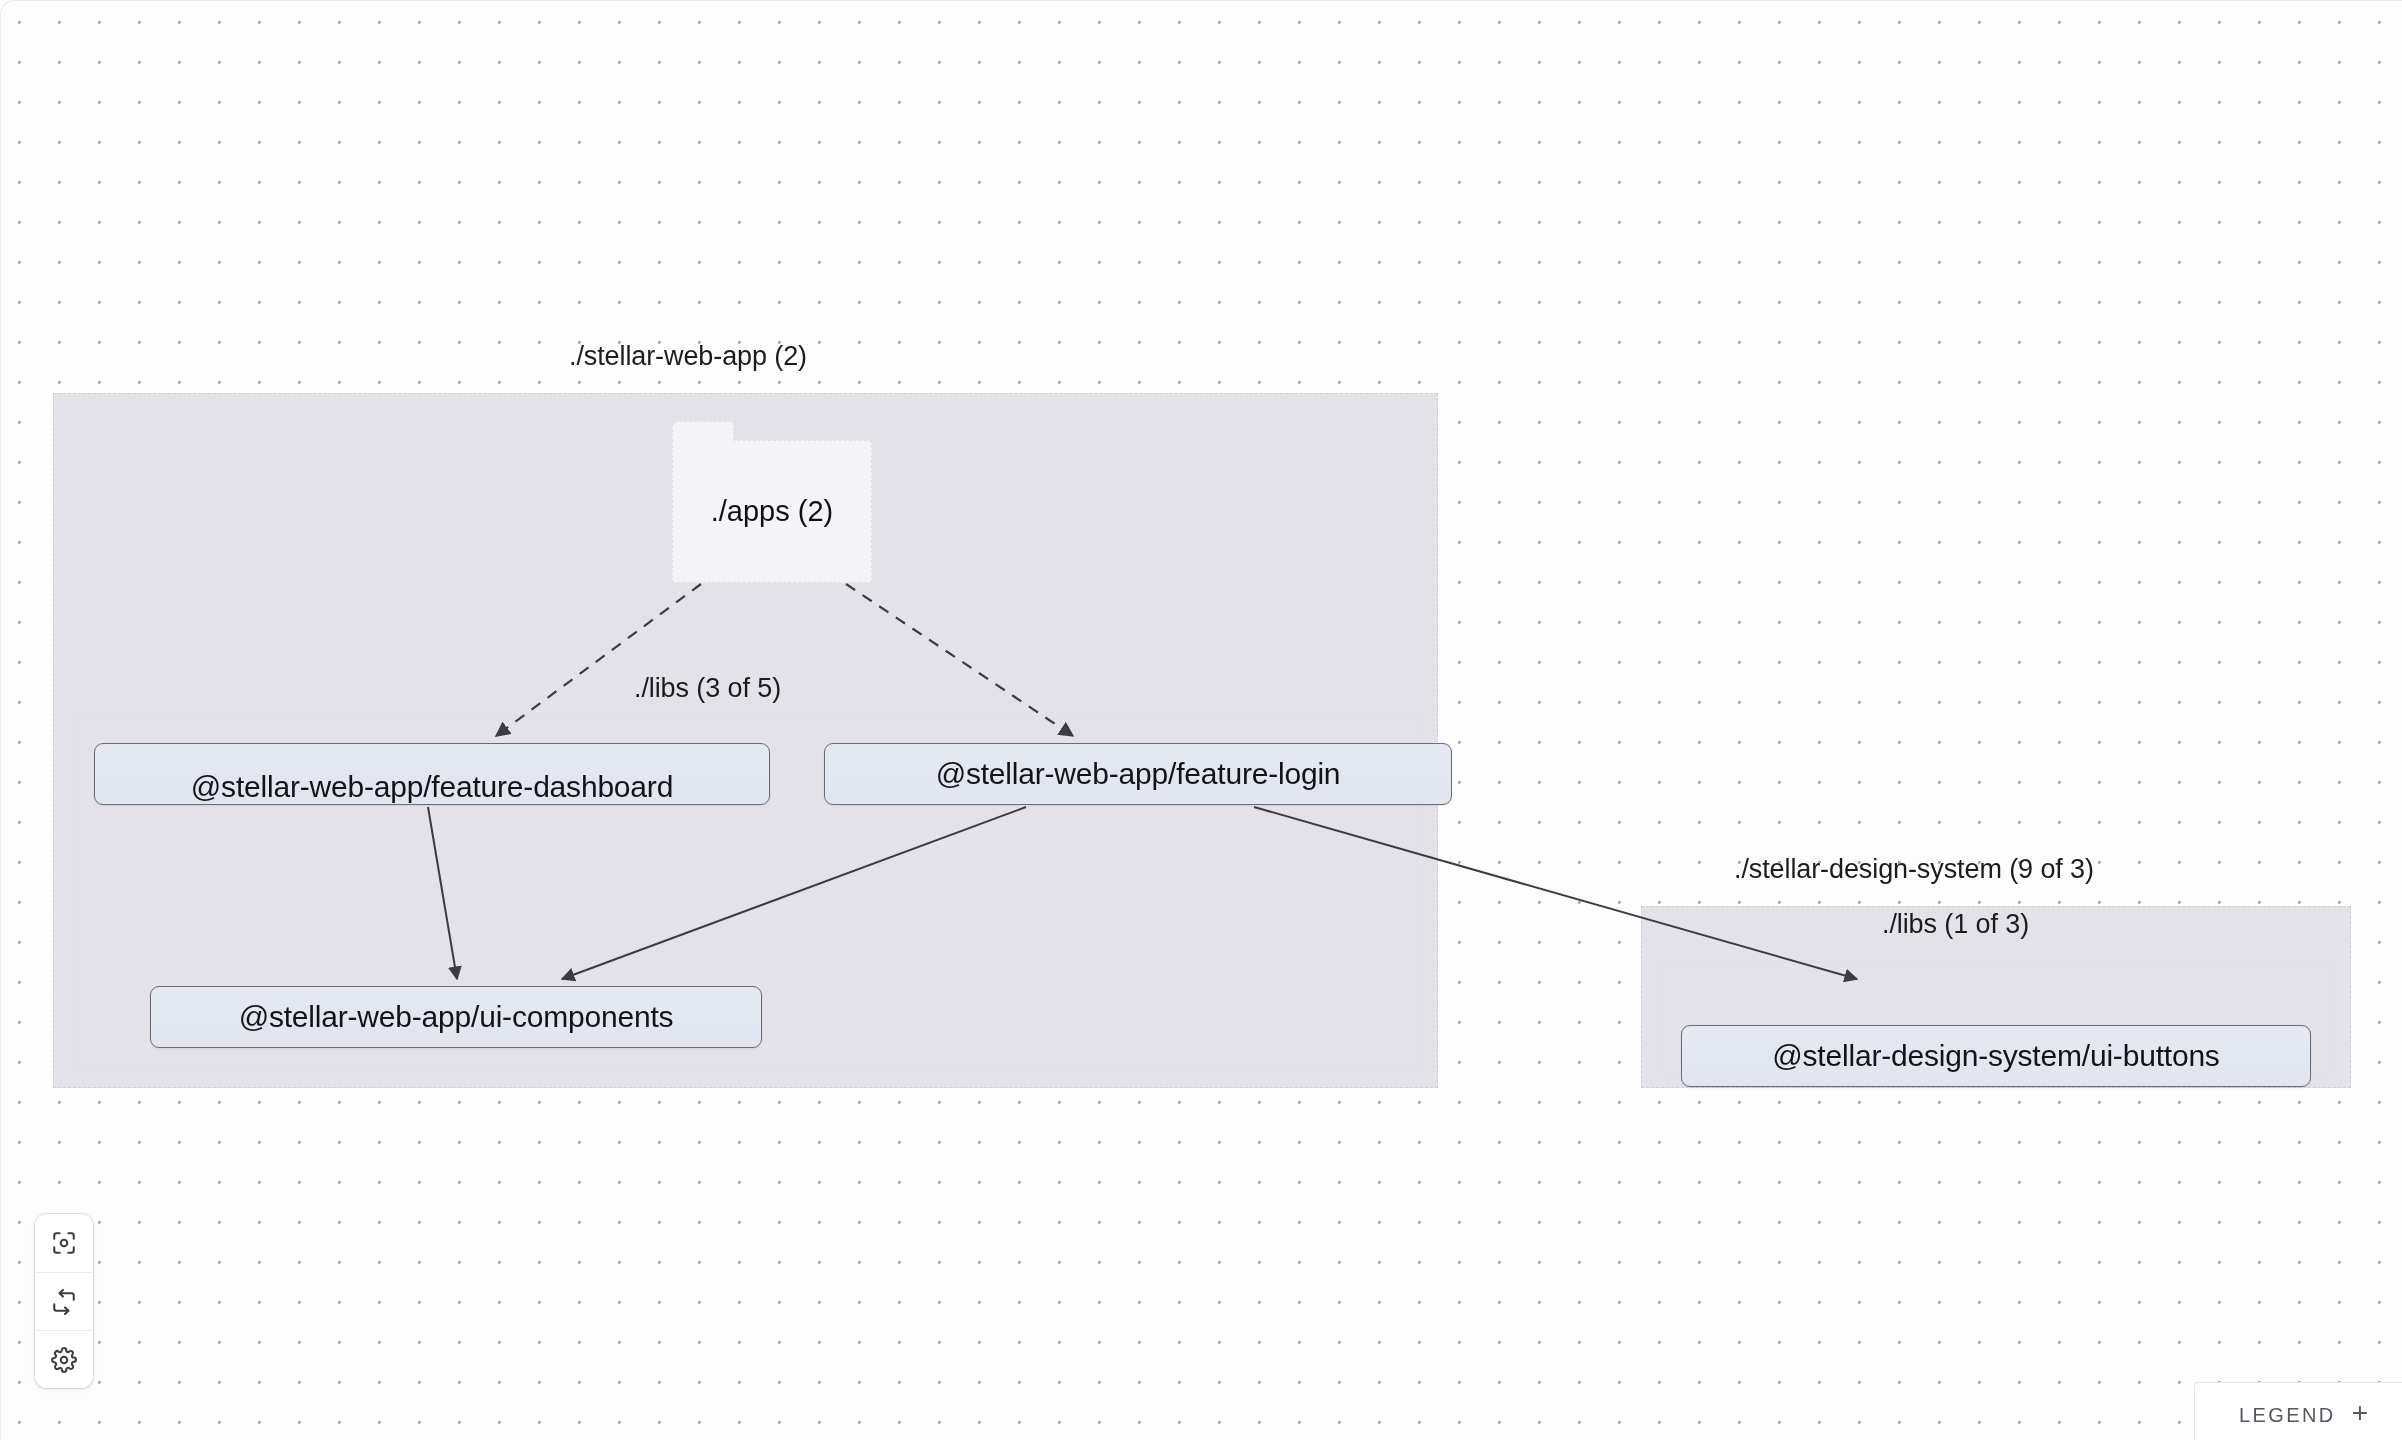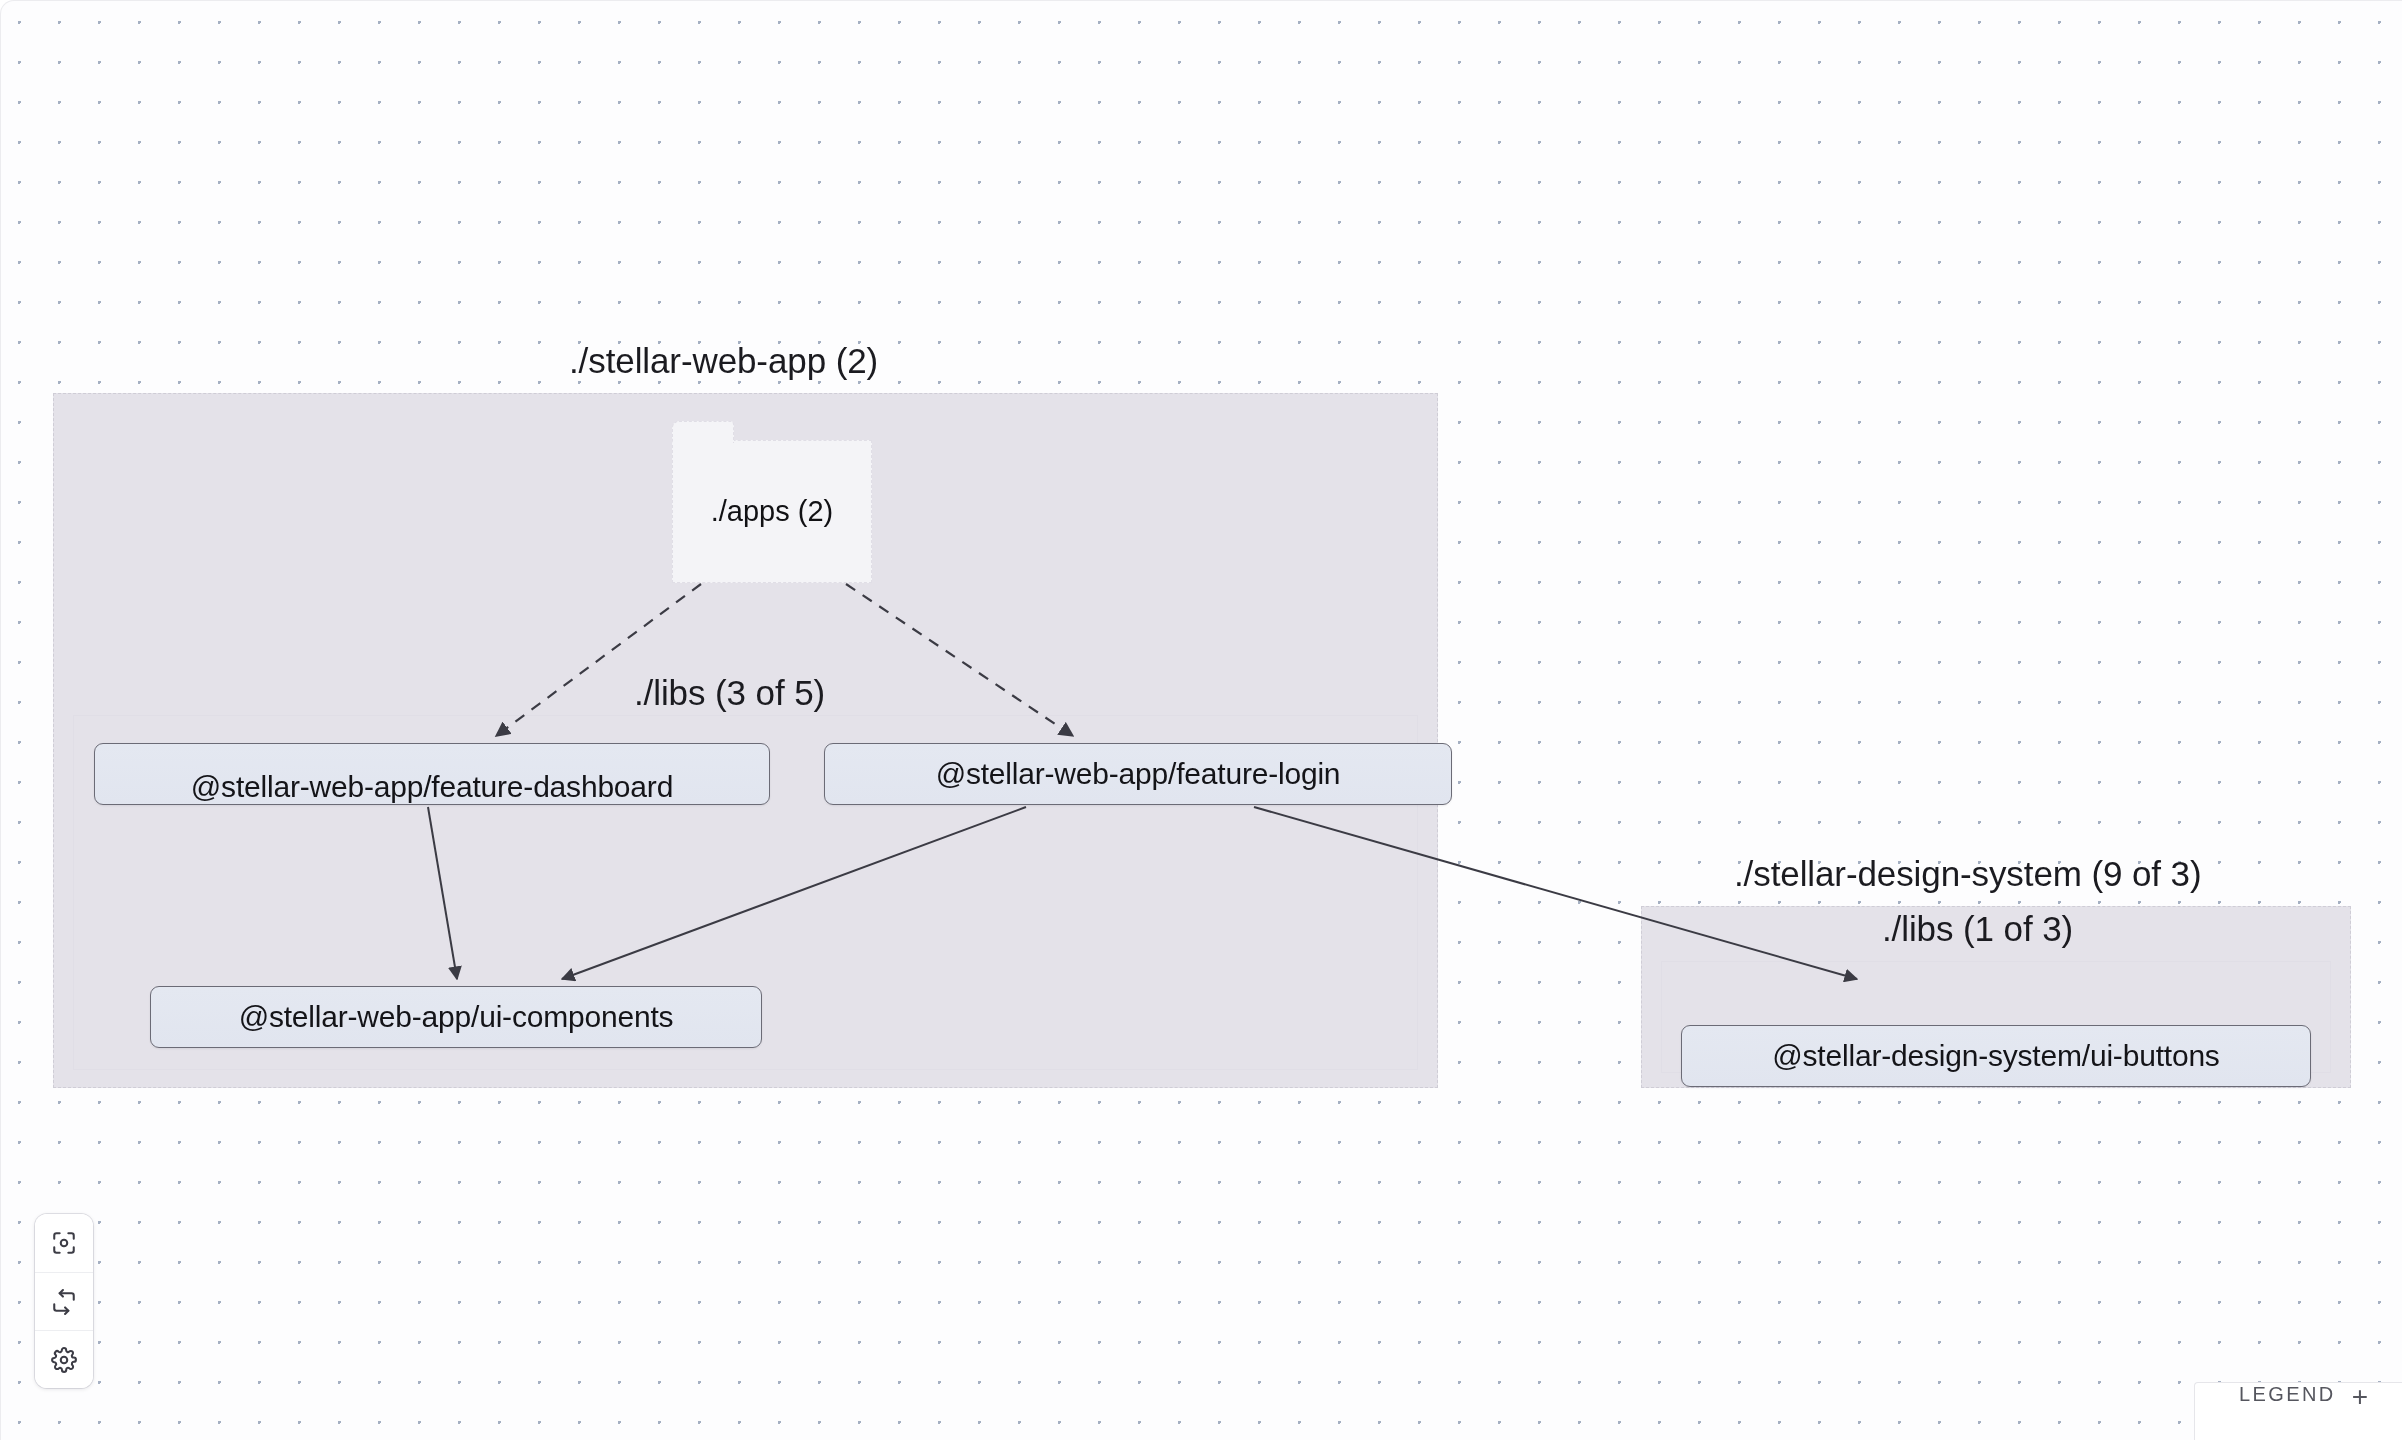--- a/index.html
+++ b/index.html
@@ -31,21 +31,21 @@
     position: absolute;
     background: #e4e2e9;
     border: 1.5px dashed #cfcdd6;
   }
   .group.inner {
     background: transparent;
     border: 1.5px solid #e0dee6;
   }
   .group-label {
     position: absolute;
-    font-size: 35px;
+    font-size: 27px;
     color: #1b1b20;
     white-space: nowrap;
     letter-spacing: -0.1px;
   }
 
   
   .folder {
     position: absolute;
     background: #f4f4f7;
     border: 1.5px dashed #e0dee6;
@@ -120,27 +120,27 @@
   }
   .tool-btn + .tool-btn { border-top: 1px solid #edeef1; }
   .tool-btn svg { display: block; }
 
   
   #legend {
     position: absolute;
     right: 0;
     bottom: 0;
     height: 58px;
-    padding: 0 34px 0 44px;
+    padding: 0 34px 13px 44px;
     background: #ffffff;
     border-left: 1px solid #e6e6ea;
     border-top: 1px solid #e6e6ea;
     border-top-left-radius: 4px;
     display: flex;
-    align-items: flex-start;
+    align-items: flex-end;
     gap: 16px;
     cursor: pointer;
   }
   #legend .legend-text {
     font-size: 20px;
     letter-spacing: 2.4px;
     color: #55565e;
   }
   #legend .legend-plus {
     font-size: 28px;

